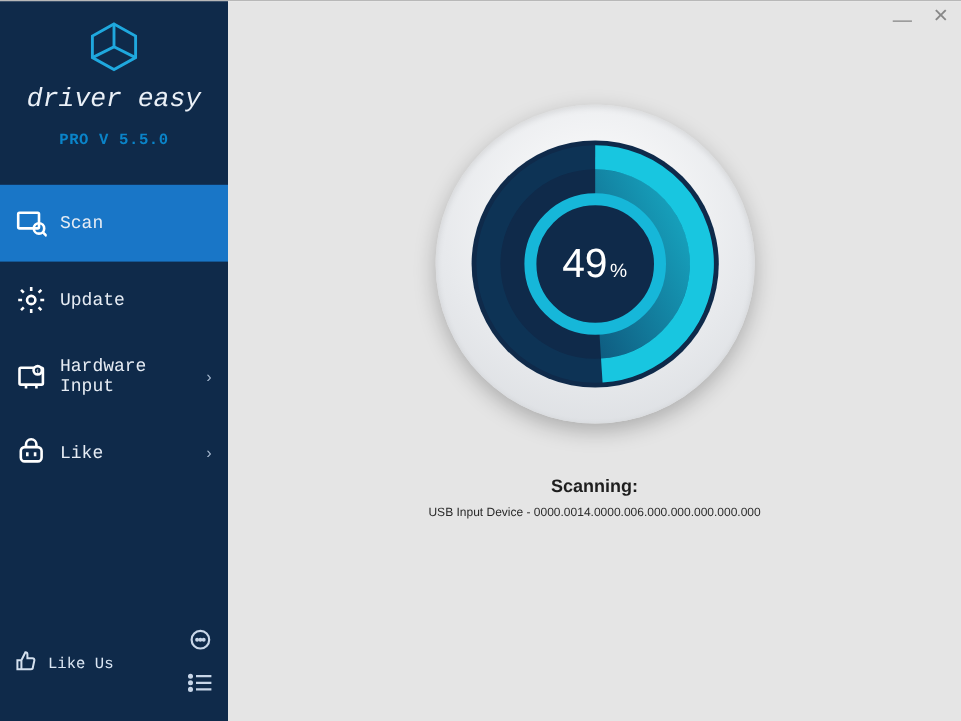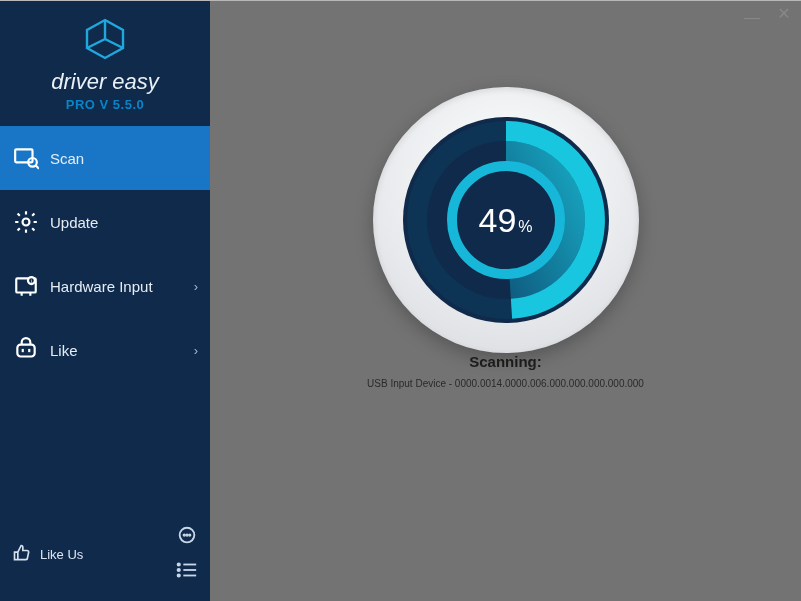--- a/index.html
+++ b/index.html
@@ -29,50 +29,51 @@
     .window-controls .ctrl {
       color: #888;
       font-size: 16px;
       cursor: pointer;
       width: 18px;
       text-align: center;
       line-height: 14px;
     }
     .window-controls .ctrl.min { position: relative; top: 4px; }
     .sidebar {
-      width: 210px;
+      width: 190px;
       background: #0f2a4a;
       display: flex;
       flex-direction: column;
       color: #fff;
       position: relative;
       flex-shrink: 0;
+      font-family: Liberation Mono, monospace;
     }
     .brand {
       padding: 16px 0 10px 0;
       text-align: center;
     }
     .brand-logo {
       margin: 0 auto 4px auto;
     }
     .brand-name {
       font-size: 22px;
       font-style: italic;
       font-weight: 500;
       color: #eaf0f7;
     }
     .brand-version {
       font-size: 13px;
       font-weight: 700;
       color: #0a84c9;
-      margin-top: 2px;
+      margin-top: 14px;
       letter-spacing: 0.5px;
     }
     .nav {
-      margin-top: 4px;
+      margin-top: 20px;
       display: flex;
       flex-direction: column;
     }
     .nav-item {
       display: flex;
       align-items: center;
       height: 64px;
       padding: 0 12px;
       cursor: pointer;
       position: relative;
@@ -114,21 +115,21 @@
     .bottom-icons {
       margin-left: auto;
       display: flex;
       flex-direction: column;
       gap: 10px;
       align-items: center;
     }
     .bottom-icons .bicon { cursor: pointer; }
     .main {
       flex: 1;
-      background: #737373;
+      background: #e5e5e5;
       display: flex;
       flex-direction: column;
       align-items: center;
       padding-top: 86px;
     }
     .progress-wrap {
       width: 266px;
       height: 266px;
       border-radius: 50%;
       position: relative;
@@ -168,20 +169,21 @@
     .progress-text {
       color: #fff;
       font-size: 34px;
       font-weight: 400;
     }
     .progress-text .pct {
       font-size: 16px;
       margin-left: 2px;
     }
     .status {
+      margin-top: 44px;
       text-align: center;
     }
     .status-label {
       font-size: 15px;
       font-weight: 700;
       color: #1e1e1e;
     }
     .status-detail {
       margin-top: 8px;
       font-size: 10px;

